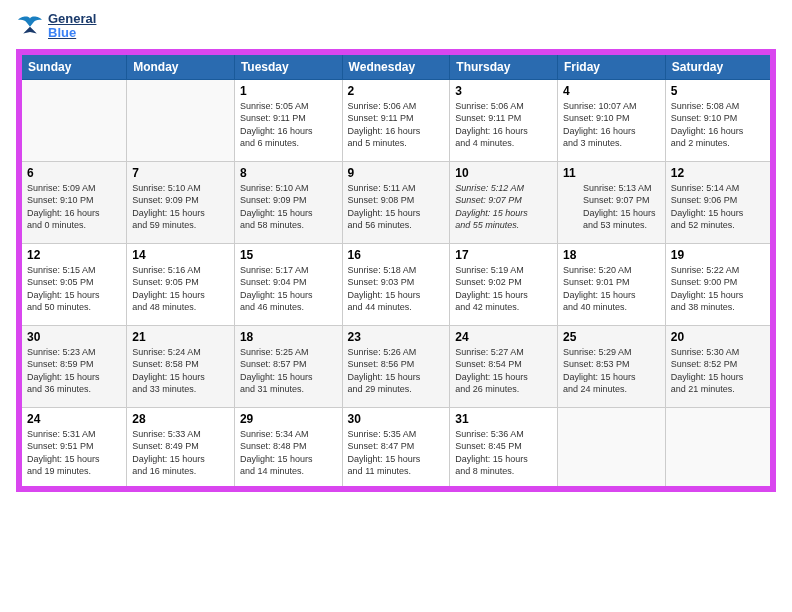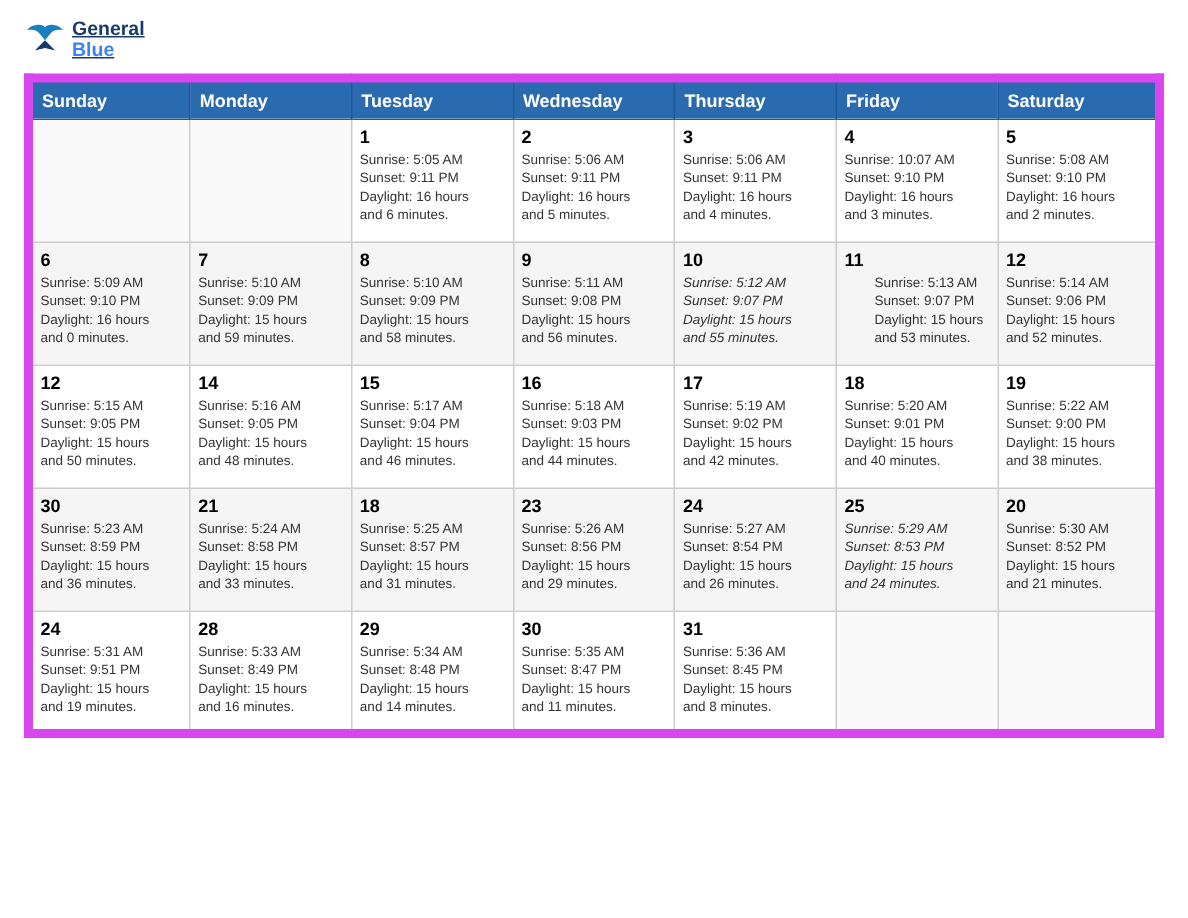--- a/index.html
+++ b/index.html
@@ -301,21 +301,21 @@
           </td>
           <td>
             <span class="day-num">24</span>
             <div class="day-info" style="white-space: pre-line;">Sunrise: 5:27 AM
 Sunset: 8:54 PM
 Daylight: 15 hours
 and 26 minutes.</div>
           </td>
           <td>
             <span class="day-num">25</span>
-            <div class="day-info" style="white-space: pre-line; font-style: italic;">Sunrise: 5:29 AM
+            <div class="day-info" style="white-space: pre-line;">Sunrise: 5:29 AM
 Sunset: 8:53 PM
 Daylight: 15 hours
 and 24 minutes.</div>
           </td>
           <td>
             <span class="day-num">20</span>
             <div class="day-info" style="white-space: pre-line;">Sunrise: 5:30 AM
 Sunset: 8:52 PM
 Daylight: 15 hours
 and 21 minutes.</div>

